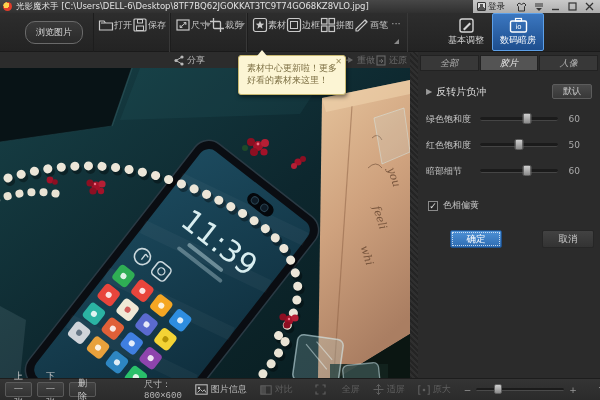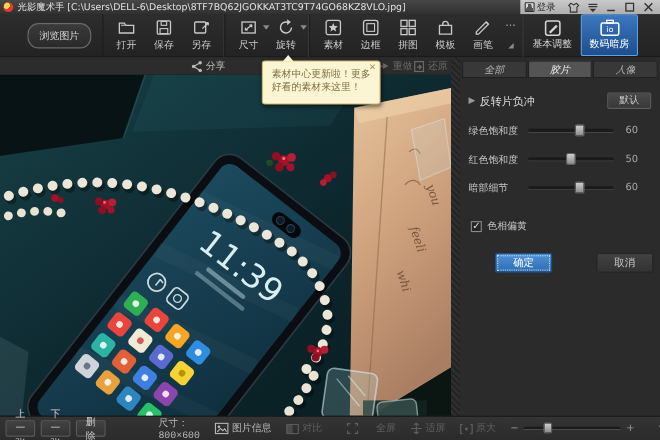--- a/index.html
+++ b/index.html
@@ -25,21 +25,21 @@
   .winbtn svg { display:block; }
 
   
   .toolbar { position:absolute; left:0; top:13px; width:600px; height:39px;
     background:linear-gradient(#2d2d2d,#232323); border-bottom:1px solid #1a1a1a;
     display:flex; align-items:center; }
   .browse-btn { margin:0 10px 0 25px; padding:4px 10px; border:1px solid #6a6a6a; border-radius:10px;
     color:#d8d8d8; font-size:9px; background:linear-gradient(#3a3a3a,#2a2a2a); white-space:nowrap; }
   .tgroup { display:flex; align-items:flex-start; height:39px; padding:3px 4px 0 4px;
     border-left:1px solid #1d1d1d; box-shadow:-1px 0 0 #383838 inset; }
-  .titem { width:34px; display:flex; flex-direction:column; align-items:center; color:#c9c9c9;
+  .titem { width:34px; display:flex; flex-direction:row; align-items:center; color:#c9c9c9;
     font-size:9px; position:relative; padding-top:1px; }
   .titem .ic { height:17px; display:flex; align-items:center; justify-content:center; }
   .titem .lbl { margin-top:1px; white-space:nowrap; }
   .caret { position:absolute; right:-2px; top:7px; width:0; height:0;
     border-left:3px solid transparent; border-right:3px solid transparent; border-top:4px solid #8a8a8a; }
   .more { width:16px; color:#aaa; font-size:10px; display:flex; flex-direction:column; align-items:center; padding-top:2px; }
   .more .tri { width:0; height:0; border-left:5px solid transparent; border-bottom:5px solid #8a8a8a; margin-top:10px; }
   .tgroup-right { margin-left:auto; display:flex; height:39px; padding-right:4px; }
   .rtool { width:52px; display:flex; flex-direction:column; align-items:center; justify-content:center;
     color:#d5d5d5; font-size:9px; height:38px; border:1px solid transparent; border-radius:2px; }
@@ -175,50 +175,40 @@
       <div class="titem">
         <span class="ic">
             <svg class="mini" width="16" height="16" viewBox="0 0 16 16">
               <rect x="2" y="2" width="12" height="12" rx="1" fill="none" stroke="#c9c9c9" stroke-width="1.2"></rect>
               <rect x="5.5" y="2.5" width="5" height="3.5" fill="none" stroke="#c9c9c9" stroke-width="1"></rect>
               <rect x="4.5" y="9" width="7" height="4.5" fill="none" stroke="#c9c9c9" stroke-width="1"></rect>
             </svg>
           </span>
         <span class="lbl">保存</span>
       </div>
-      <div class="titem">
-        <span class="ic">
-            <svg class="mini" width="16" height="16" viewBox="0 0 16 16">
-              <rect x="2" y="3" width="10" height="10" rx="1" fill="none" stroke="#c9c9c9" stroke-width="1.2"></rect>
-              <path d="M9,9 L14.5,3.5 M14.5,3.5 l-2.5,0.4 m2.5,-0.4 l-0.4,2.5" stroke="#c9c9c9" stroke-width="1.2" fill="none"></path>
-            </svg>
-          </span>
-        <span class="lbl">另存</span>
-      </div>
     </div>
 
     <div class="tgroup">
       <div class="titem">
         <span class="ic">
             <svg class="mini" width="16" height="16" viewBox="0 0 16 16">
               <rect x="2" y="3" width="12" height="10" fill="none" stroke="#c9c9c9" stroke-width="1.2"></rect>
               <path d="M5,10.5 L11,5.5 M5,10.5 l2.4,-0.2 M5,10.5 l0.2,-2.4 M11,5.5 l-2.4,0.2 M11,5.5 l-0.2,2.4" stroke="#c9c9c9" stroke-width="1" fill="none"></path>
             </svg>
           </span>
         <span class="lbl">尺寸</span>
         <span class="caret"></span>
       </div>
       <div class="titem">
         <span class="ic">
             <svg class="mini" width="16" height="16" viewBox="0 0 16 16">
-              <path d="M13,8 A5,5 0 1 1 9.5,3.2" fill="none" stroke="#c9c9c9" stroke-width="1.3"></path>
-              <path d="M9,0.5 L9,6 L12.5,3 Z" fill="#c9c9c9"></path>
-            </svg>
-          </span>
-        <span class="lbl">旋转</span>
+              <path d="M4.5,1 V10.5 Q4.5,11.5 5.5,11.5 H15 M1,4.5 H10.5 Q11.5,4.5 11.5,5.5 V15" fill="none" stroke="#c9c9c9" stroke-width="1.3"></path>
+            </svg>
+          </span>
+        <span class="lbl">裁剪</span>
         <span class="caret"></span>
       </div>
     </div>
 
     <div class="tgroup">
       <div class="titem">
         <span class="ic">
             <svg class="mini" width="16" height="16" viewBox="0 0 16 16">
               <rect x="1.5" y="1.5" width="13" height="13" rx="2" fill="none" stroke="#c9c9c9" stroke-width="1.2"></rect>
               <path d="M8,3.8 L9.2,6.6 L12.2,6.8 L9.9,8.8 L10.6,11.7 L8,10.1 L5.4,11.7 L6.1,8.8 L3.8,6.8 L6.8,6.6 Z" fill="#c9c9c9"></path>
@@ -238,29 +228,20 @@
       <div class="titem">
         <span class="ic">
             <svg class="mini" width="16" height="16" viewBox="0 0 16 16">
               <rect x="1.5" y="1.5" width="5.5" height="5.5" fill="none" stroke="#c9c9c9" stroke-width="1.2"></rect>
               <rect x="9" y="1.5" width="5.5" height="5.5" fill="none" stroke="#c9c9c9" stroke-width="1.2"></rect>
               <rect x="1.5" y="9" width="5.5" height="5.5" fill="none" stroke="#c9c9c9" stroke-width="1.2"></rect>
               <rect x="9" y="9" width="5.5" height="5.5" fill="none" stroke="#c9c9c9" stroke-width="1.2"></rect>
             </svg>
           </span>
         <span class="lbl">拼图</span>
-      </div>
-      <div class="titem">
-        <span class="ic">
-            <svg class="mini" width="16" height="16" viewBox="0 0 16 16">
-              <path d="M2.5,6 H13.5 V14 H2.5 Z" fill="none" stroke="#c9c9c9" stroke-width="1.2"></path>
-              <path d="M5.5,6 V5 a2.5,2.5 0 0 1 5,0 V6" fill="none" stroke="#c9c9c9" stroke-width="1.2"></path>
-            </svg>
-          </span>
-        <span class="lbl">模板</span>
       </div>
       <div class="titem">
         <span class="ic">
             <svg class="mini" width="16" height="16" viewBox="0 0 16 16">
               <path d="M4,14 L2,14 L2,12 L11,3 L13,5 Z" fill="none" stroke="#c9c9c9" stroke-width="1.2"></path>
               <path d="M11,3 L13,5" stroke="#c9c9c9" stroke-width="1.2"></path>
             </svg>
           </span>
         <span class="lbl">画笔</span>
       </div>

